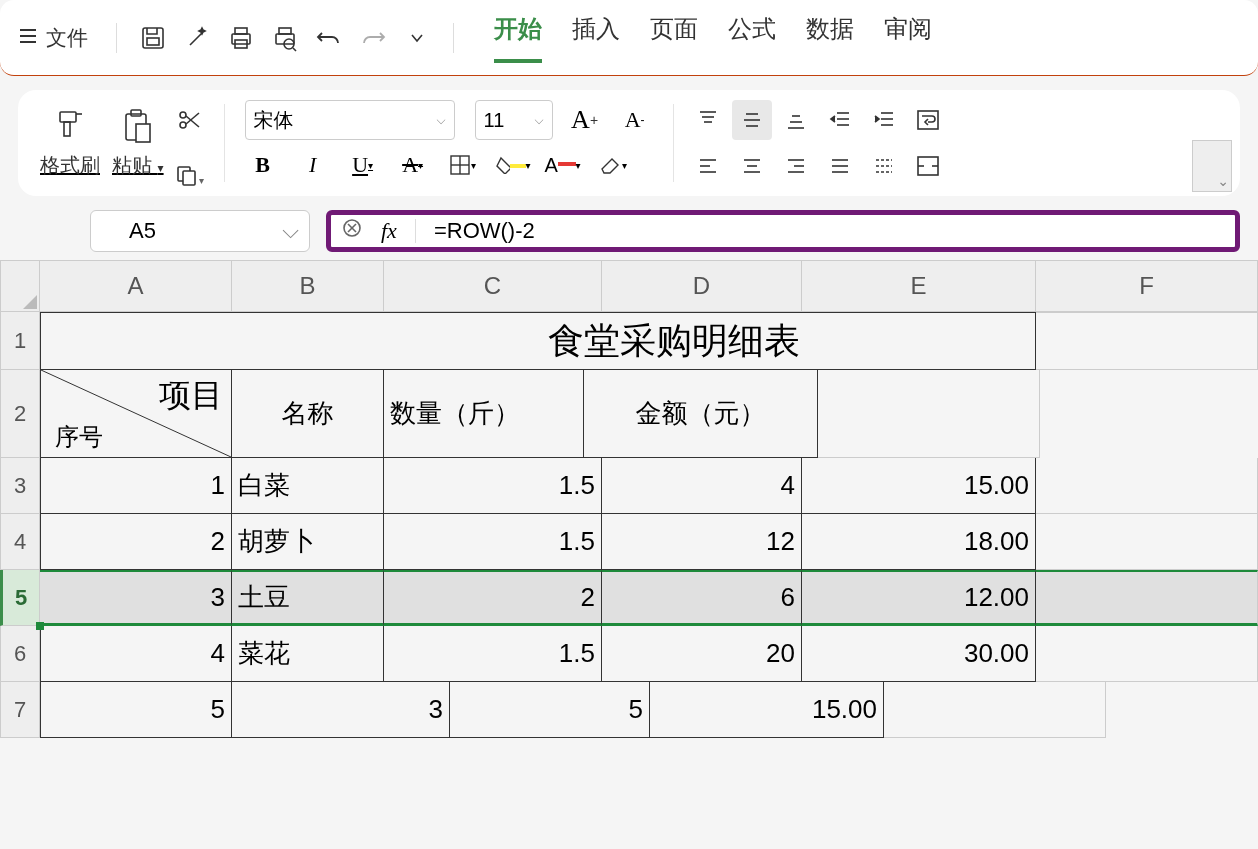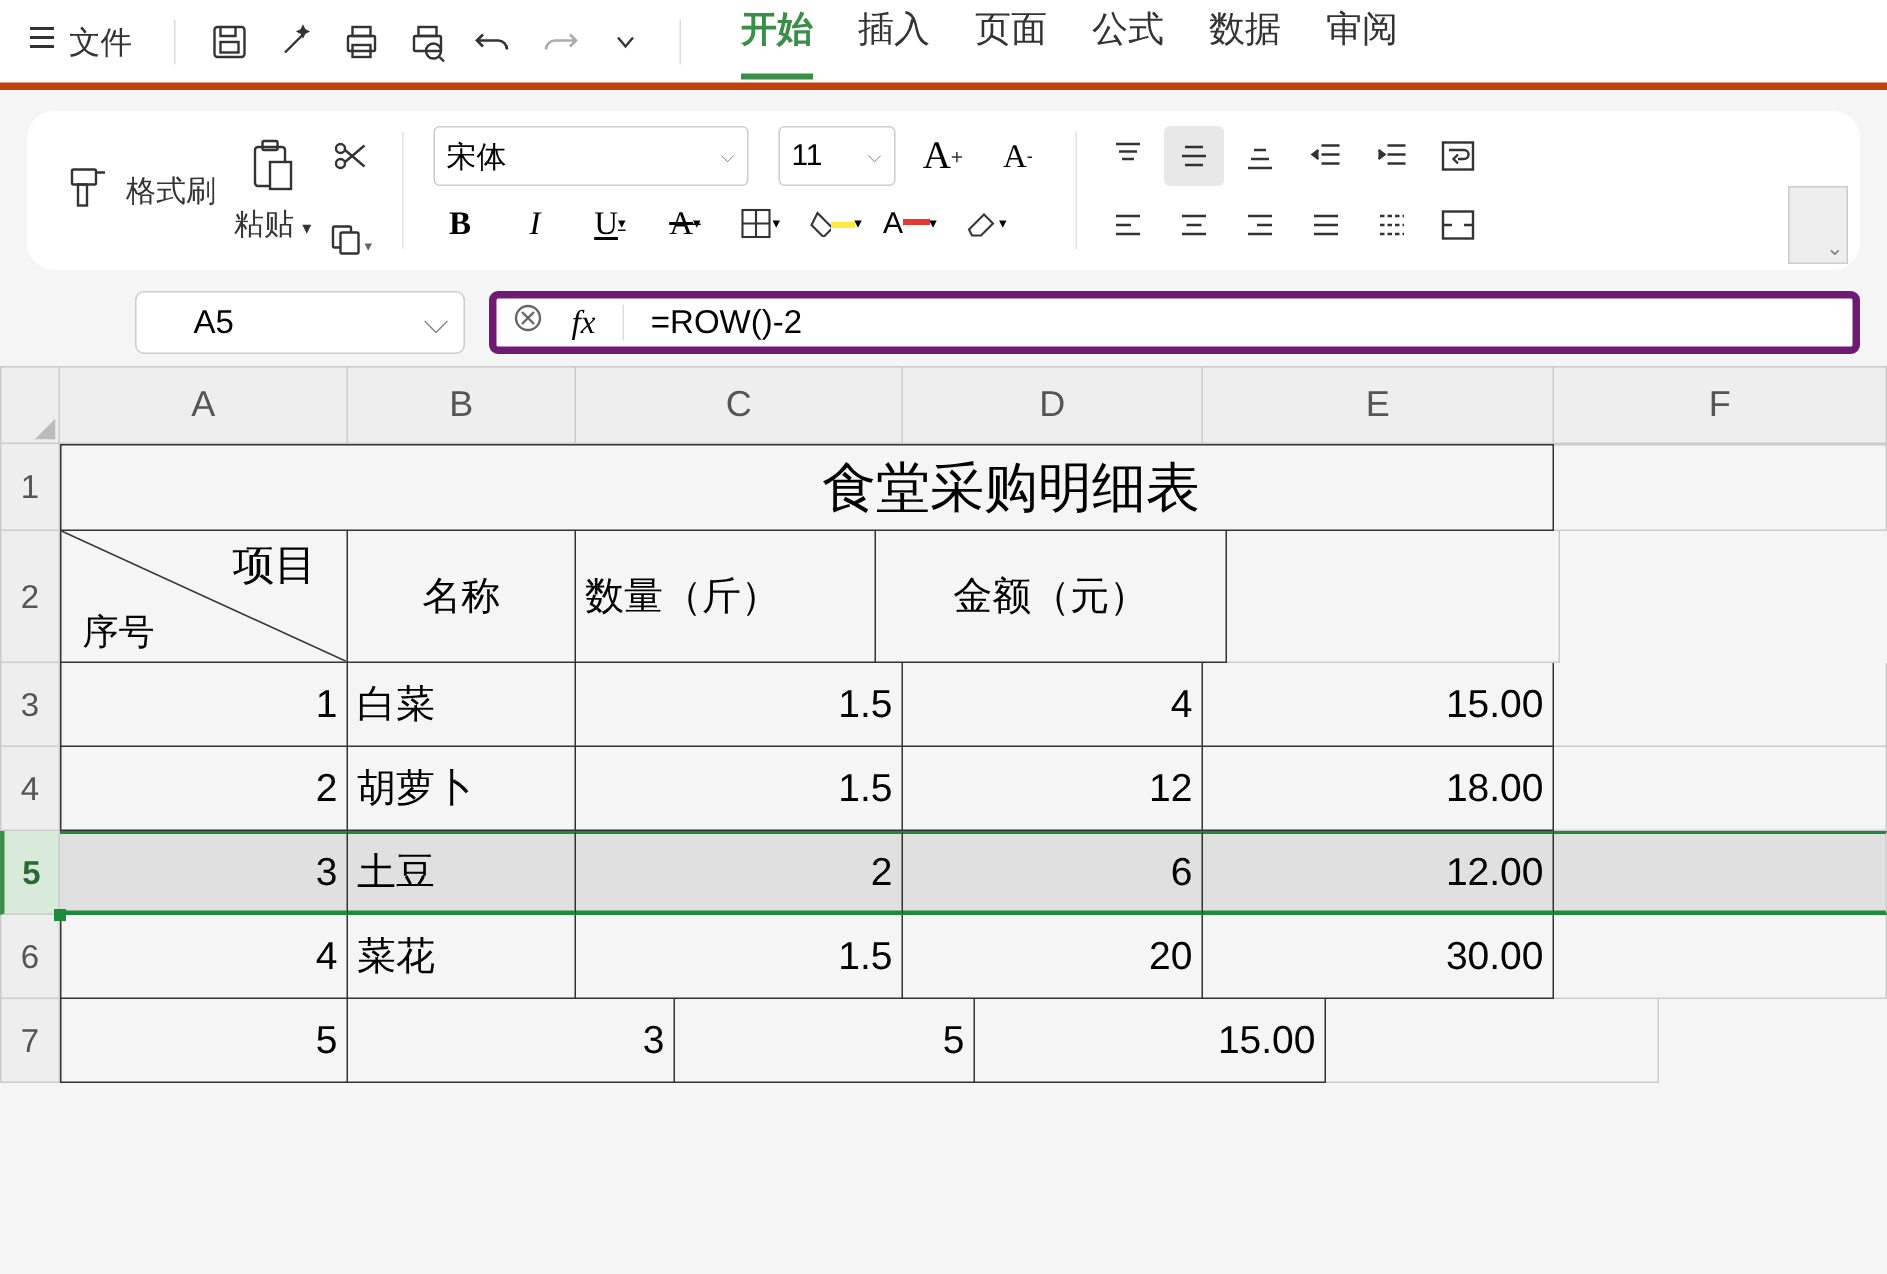--- a/index.html
+++ b/index.html
@@ -1,31 +1,31 @@
 <!DOCTYPE html>
 <html><head>
 <meta charset="utf-8">
 <style>
 * { box-sizing: border-box; margin: 0; padding: 0; font-family: "Microsoft YaHei", sans-serif; }
 body { background: #f5f5f5; width: 1258px; overflow: hidden; }
 
-.menubar { height: 60px; background: #fff; display: flex; align-items: center; padding: 0 18px; border-bottom: 5px solid #c2410c; }
+.menubar { height: 76px; background: #fff; display: flex; align-items: center; padding: 0 18px; border-bottom: 1px solid #c2410c; border-radius: 14px; }
 .menubar .menu-icon { margin-right: 8px; }
 .menubar .menu-label { font-size: 21px; color: #333; margin-right: 14px; cursor: pointer; }
 .menubar .sep { width: 1px; height: 30px; background: #ddd; margin: 0 14px; }
 .menubar .tb-btn { width: 44px; height: 44px; display: flex; align-items: center; justify-content: center; cursor: pointer; color: #333; }
 .menubar .tabs { display: flex; gap: 30px; margin-left: 26px; }
 .menubar .tab { font-size: 24px; color: #333; padding-bottom: 14px; cursor: pointer; }
 .menubar .tab.active { color: #3b8e4a; border-bottom: 4px solid #3b8e4a; font-weight: 600; }
 
 .ribbon-wrap { padding: 14px 18px 6px; background: #f5f5f5; }
 .ribbon { background: #fff; border-radius: 18px; display: flex; align-items: stretch; padding: 10px 16px; position: relative; }
 .ribbon .group-row { display: flex; align-items: center; }
 .ribbon .vsep { width: 1px; background: #e4e4e4; margin: 4px 14px; }
-.ribbon .big-btn { display: flex; flex-direction: row; align-items: center; gap: 8px; padding: 4px 6px; cursor: pointer; }
+.ribbon .big-btn { display: flex; flex-direction: column; align-items: center; gap: 8px; padding: 4px 6px; cursor: pointer; text-decoration: underline; }
 .ribbon .big-btn svg { width: 36px; height: 36px; }
 .ribbon .big-btn .lbl { font-size: 20px; color: #333; }
 .ribbon .sm-btn { width: 40px; height: 40px; display: flex; align-items: center; justify-content: center; cursor: pointer; }
 .ribbon .sm-stack { display: flex; flex-direction: column; gap: 6px; }
 .ribbon .with-arrow { display: flex; align-items: flex-end; gap: 2px; }
 .ribbon .font-sel { border: 1px solid #ccc; border-radius: 4px; height: 40px; width: 210px; display: flex; align-items: center; padding: 0 8px; font-size: 20px; }
 .ribbon .size-sel { border: 1px solid #ccc; border-radius: 4px; height: 40px; width: 78px; display: flex; align-items: center; padding: 0 8px; font-size: 20px; margin-left: 6px; }
 .ribbon .sel-arrow { margin-left: auto; color: #888; font-size: 12px; }
 .ribbon .font-ctrls { display: flex; flex-direction: column; gap: 8px; padding: 0 6px; }
 .ribbon .font-row { display: flex; align-items: center; gap: 14px; }
@@ -72,21 +72,21 @@
 .cF { width: 222px; border-top: none; border-right: 1px solid #ccc; border-bottom: 1px solid #ccc; }
 
 .r.r1 .c { height: 58px; border-top: 1px solid #333; }
 .r.r2 .c { height: 88px; }
 .r.title .cA,.r.title .cB,.r.title .cC,.r.title .cD { border-right: none; }
 .r.title .cE { }
 .r.r5 .c { background: #e0e0e0; border-top: 2px solid #1e8a3b; border-bottom: 3px solid #1e8a3b; }
 .r.r5 .cF { background: #e0e0e0; }
 
 .diagcell { position: relative; }
-.diagcell .d1 { position: absolute; top: 4px; right: 20px; font-size: 28px; }
+.diagcell .d1 { position: absolute; top: 4px; right: 8px; font-size: 32px; }
 .diagcell .d2 { position: absolute; bottom: 4px; left: 14px; font-size: 24px; }
 .diagcell svg.diag { position: absolute; inset: 0; width: 100%; height: 100%; }
 .hdr-cell { justify-content: center; font-size: 26px; }
 
 .fill-handle { position: absolute; width: 8px; height: 8px; background: #1e8a3b; left: -4px; }
 </style>
 </head>
 <body>
 
 <div class="menubar">

